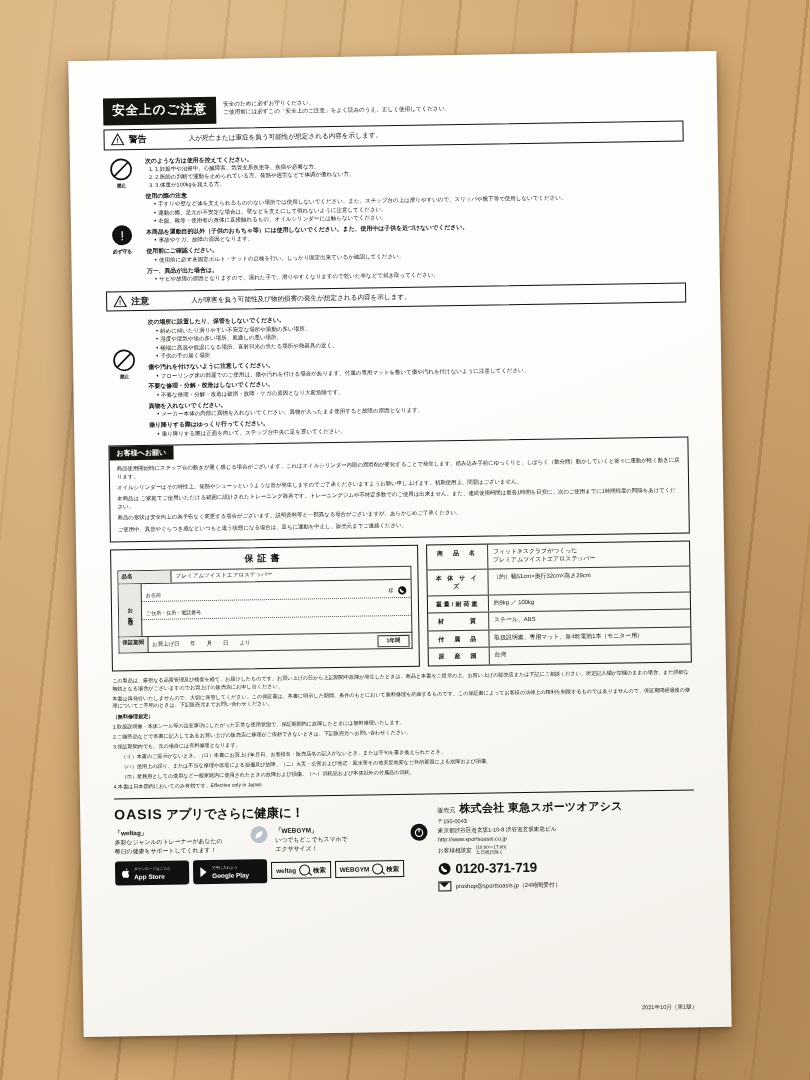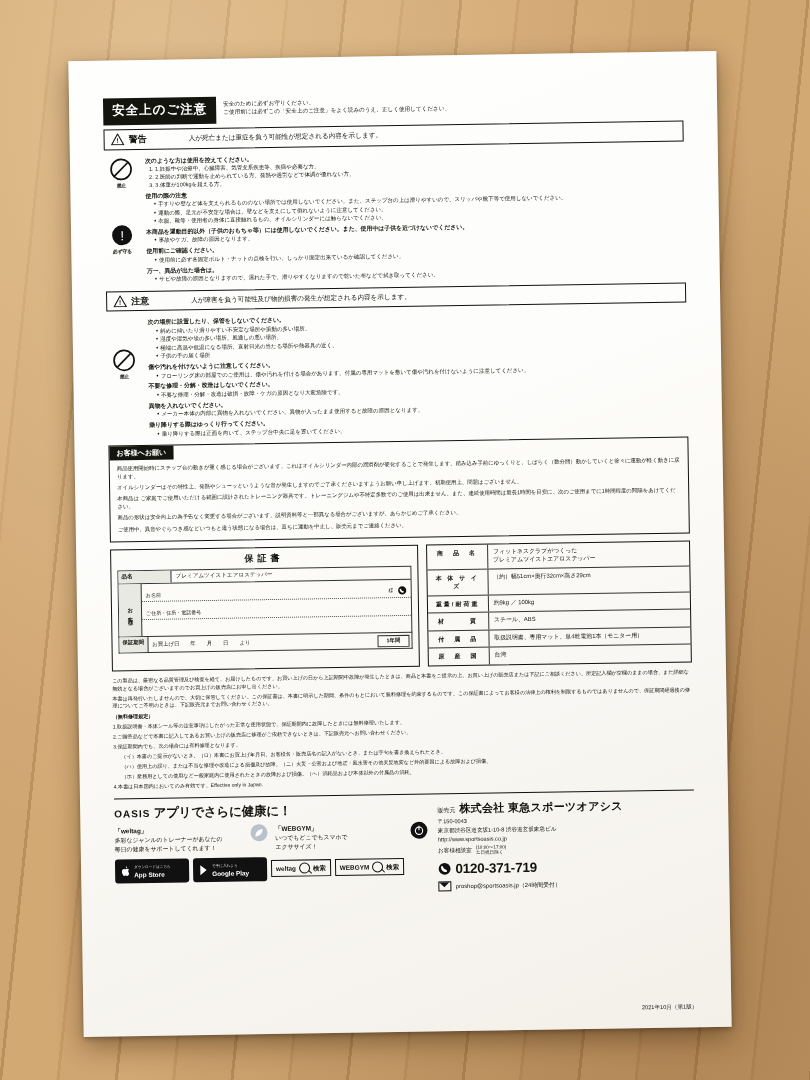--- a/index.html
+++ b/index.html
@@ -112,21 +112,21 @@
   
   .legal{margin-top:6px;font-size:5.1px;line-height:1.55;}
   .legal p{margin:0 0 2px;}
   .legal .hd{font-weight:bold;margin-top:3px;}
   .legal .ind{padding-left:8px;}
 
   
   .footer{display:flex;gap:10px;margin-top:8px;border-top:1.4px solid #111;padding-top:6px;}
   .fl{flex:1.22;}
   .fl h2{margin:0 0 3px;font-size:12.5px;font-weight:bold;letter-spacing:-.2px;}
-  .fl h2 .oasis{font-size:10px;letter-spacing:1px;}
+  .fl h2 .oasis{font-size:14px;letter-spacing:1px;}
   .fl .sub2{font-size:6.4px;font-weight:bold;margin-bottom:1px;}
   .fl .txt{font-size:5.9px;line-height:1.5;}
   .apps{display:flex;gap:4px;margin-top:5px;align-items:center;}
   .badge{
     background:#111;color:#fff;border-radius:3px;
     padding:3px 6px;display:flex;align-items:center;gap:3px;min-width:62px;
   }
   .badge .b1{font-size:3.6px;line-height:1;opacity:.85;}
   .badge .b2{font-size:6.4px;line-height:1.15;font-weight:bold;}
   .searchbox{border:1.1px solid #111;display:flex;align-items:center;gap:3px;padding:2px 4px;font-size:6.4px;font-weight:bold;}

